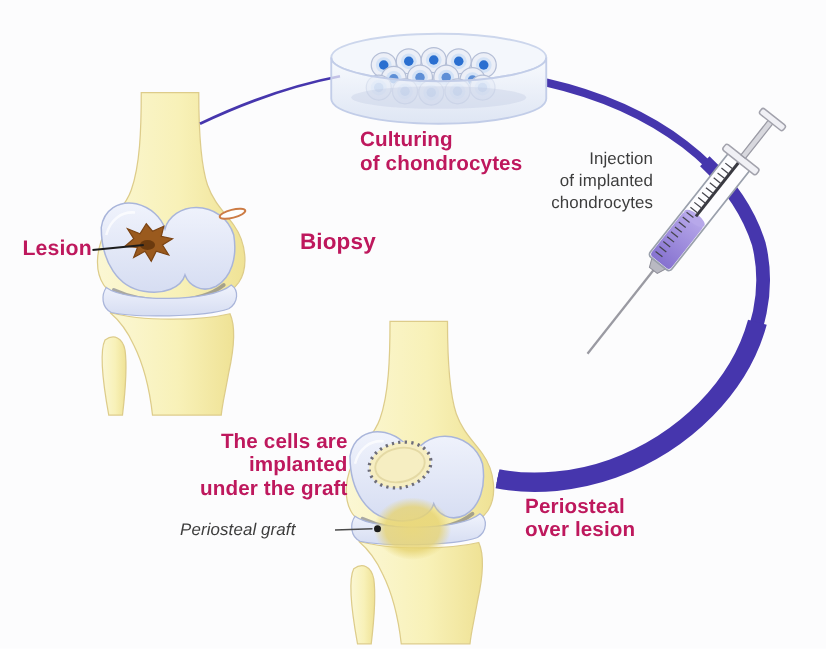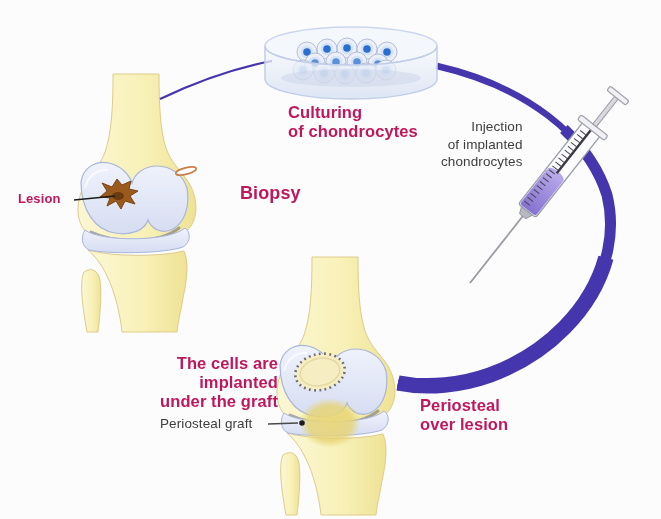--- a/index.html
+++ b/index.html
@@ -5,26 +5,26 @@
   html,body{margin:0;padding:0;background:#fff;}
   .stage{
     position:relative;width:661px;height:519px;background:#fcfcfd;
     overflow:hidden;font-family:"Liberation Sans",sans-serif;
   }
   .stage svg.illustration{position:absolute;left:0;top:0;}
   .lbl{position:absolute;color:#be185d;font-weight:700;font-size:16.5px;
        line-height:19px;letter-spacing:.1px;white-space:nowrap;}
   .lbl span{display:block;}
   .lbl.thin{font-weight:400;font-size:13.5px;line-height:17.5px;color:#3d3d3d;}
-  .lbl-lesion{left:18px;top:189px;font-size:13px;}
+  .lbl-lesion{left:18px;top:189px;font-size:17px;}
   .lbl-biopsy{left:240px;top:184px;font-size:18px;}
   .lbl-culturing{left:288px;top:103px;}
   .lbl-injection{left:441px;top:118px;text-align:right;}
-  .lbl-implanted{left:100px;top:354px;width:178px;text-align:right;}
-  .lbl-periosteal{left:160px;top:415px;}
+  .lbl-implanted{left:100px;top:344px;width:178px;text-align:right;}
+  .lbl-periosteal{left:144px;top:415px;font-style:italic;}
   .lbl-sutured{left:420px;top:396px;}
 </style>
 </head>
 <body>
 
 <div class="stage">
 
   <svg class="illustration" width="661" height="519" viewBox="0 0 661 519">
     <defs>
       <linearGradient id="boneGrad" x1="0" y1="0" x2="1" y2="0">

